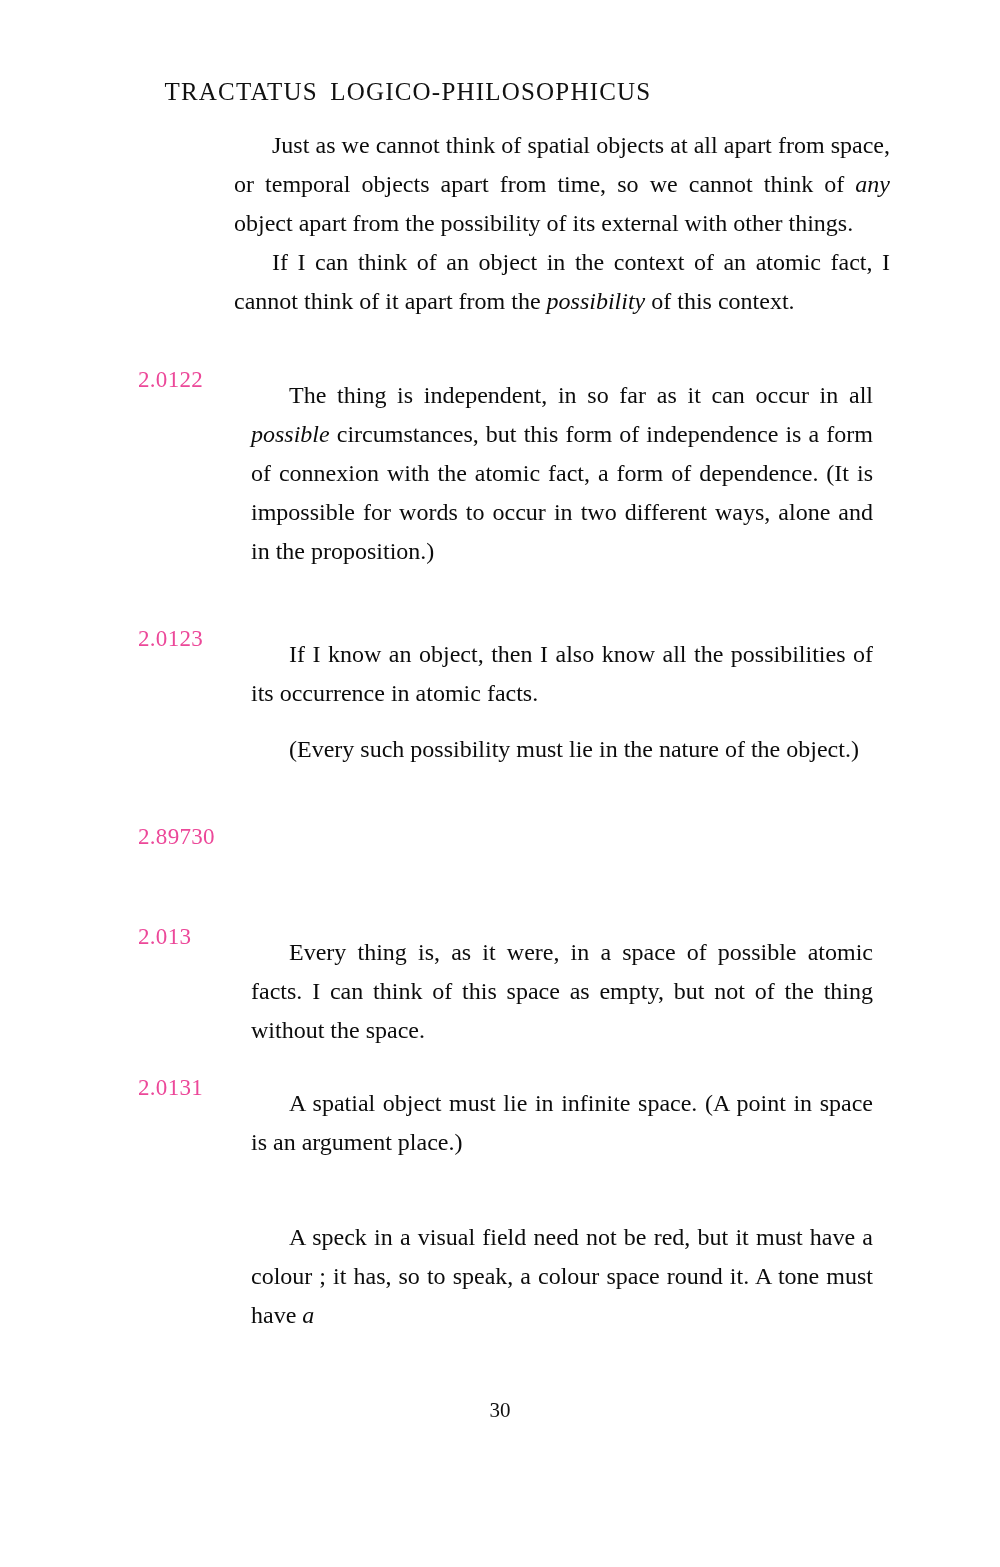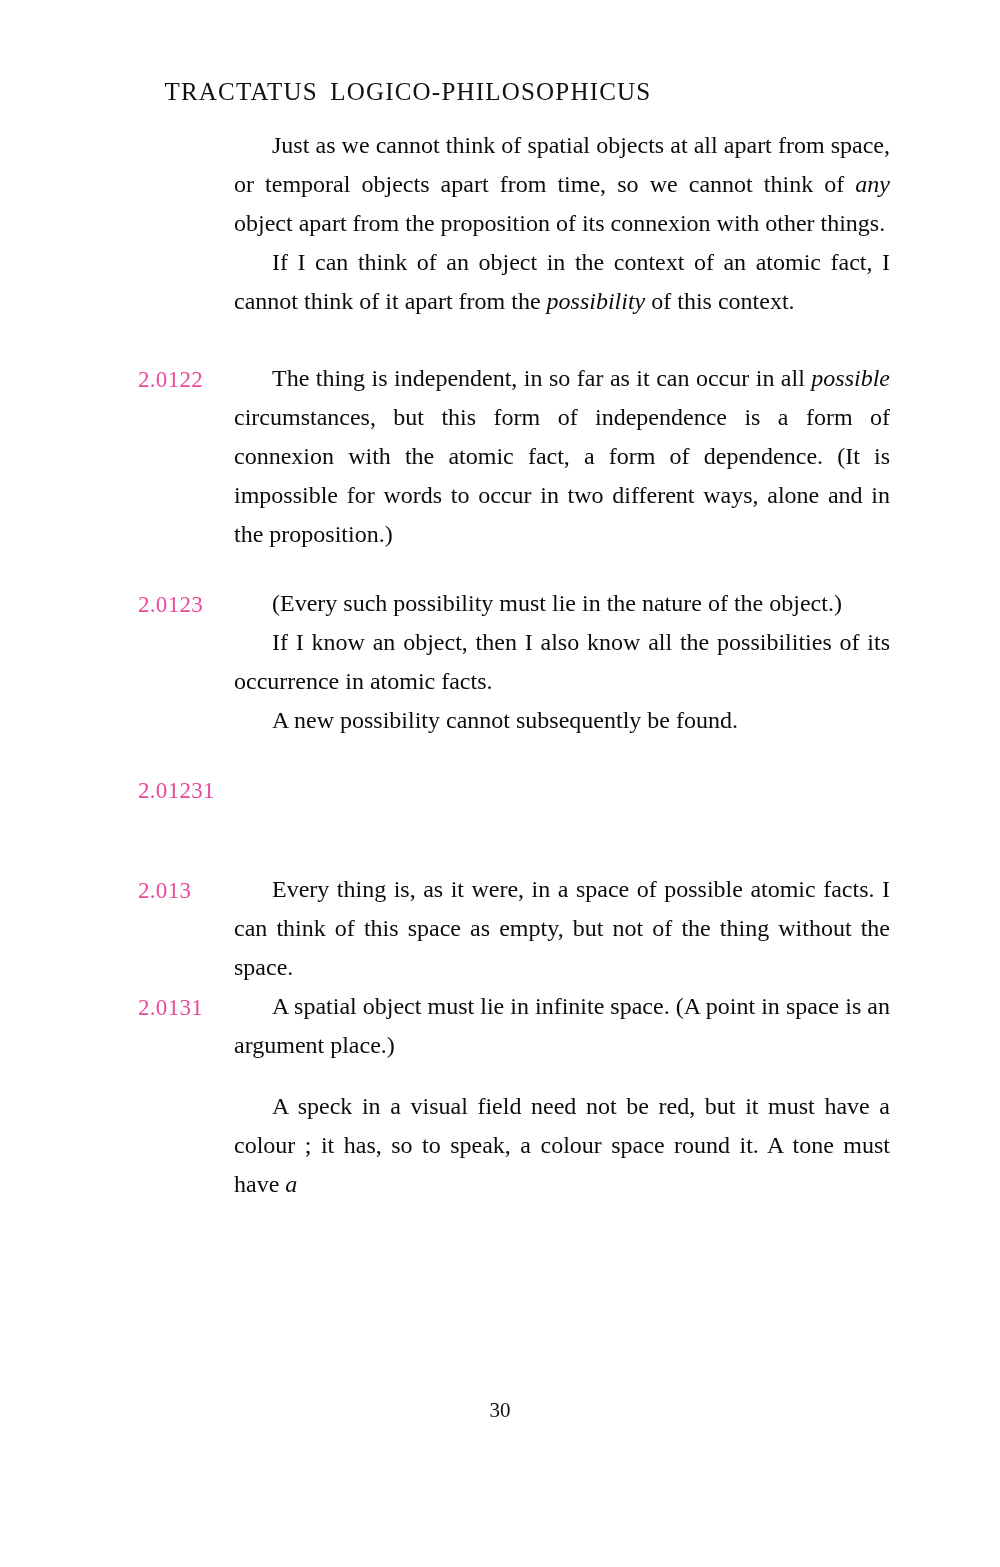--- a/index.html
+++ b/index.html
@@ -57,21 +57,21 @@
   .text {
     flex: 1 1 auto;
     font-family: "Liberation Serif", serif;
     font-size: 24px;
     line-height: 39px;
     color: #0c0c0c;
     text-align: justify;
     text-justify: inter-word;
   }
   .text p {
-    margin: 0;
+    margin: 17px;
   }
   .indent {
     text-indent: 38px;
   }
   .gap-sm { height: 22px; }
   .gap-md { height: 30px; }
   .gap-lg { height: 38px; }
   .it {
     font-style: italic;
   }
@@ -98,43 +98,42 @@
 </style>
 </head>
 <body>
 
 <div class="page">
 
   <div class="running-head">TRACTATUS  LOGICO-PHILOSOPHICUS</div>
 
   <div class="body-block">
     <div id="lead-block">
-        <div class="lead indent"><span>Just as we cannot think of spatial objects at all apart from space, or temporal objects apart from time, so we cannot think of </span><span class="it">any</span><span> object apart from the proposition of its connexion with other things.</span></div>
+        <div class="lead indent"><span>Just as we cannot think of spatial objects at all apart from space, or temporal objects apart from time, so we cannot think of </span><span class="it">any</span><span> object apart from the possibility of its external with other things.</span></div>
         <div class="lead indent"><span>If I can think of an object in the context of an atomic fact, I cannot think of it apart from the </span><span class="it">possibility</span><span> of this context.</span></div>
       </div>
     <div id="entries-block">
         <div class="gap-lg"></div>
         <div class="entry">
           <div class="num">2.0122</div>
           <div class="text">
             <p class="indent"><span>The thing is independent, in so far as it can occur in all </span><span class="it">possible</span><span> circumstances, but this form of independence is a form of connexion with the atomic fact, a form of dependence. (It is impossible for words to occur in two different ways, alone and in the proposition.)</span></p>
           </div>
         </div>
         <div class="gap-md"></div>
         <div class="entry">
           <div class="num">2.0123</div>
           <div class="text">
+            <p class="indent"><span>If I know an object, then I also know all the possibilities of its occurrence in atomic facts.</span></p>
             <p class="indent"><span>(Every such possibility must lie in the nature of the object.)</span></p>
-            <p class="indent"><span>If I know an object, then I also know all the possibilities of its occurrence in atomic facts.</span></p>
-            <p class="indent"><span>A new possibility cannot subsequently be found.</span></p>
           </div>
         </div>
         <div class="gap-md"></div>
         <div class="entry">
-          <div class="num">2.01231</div>
+          <div class="num">2.89730</div>
         </div>
         <div class="gap-md"></div>
         <div class="gap-md"></div>
         <div class="entry">
           <div class="num">2.013</div>
           <div class="text">
             <p class="indent"><span>Every thing is, as it were, in a space of possible atomic facts.   I can think of this space as empty, but not of the thing without the space.</span></p>
           </div>
         </div>
         <div class="gap-sm" style="height: 0px;"></div>

